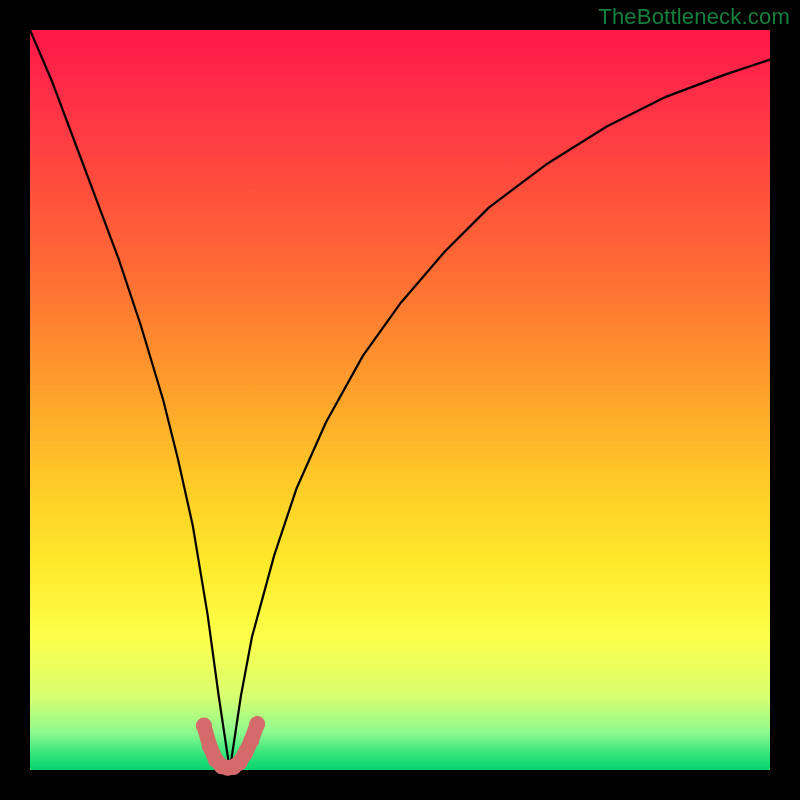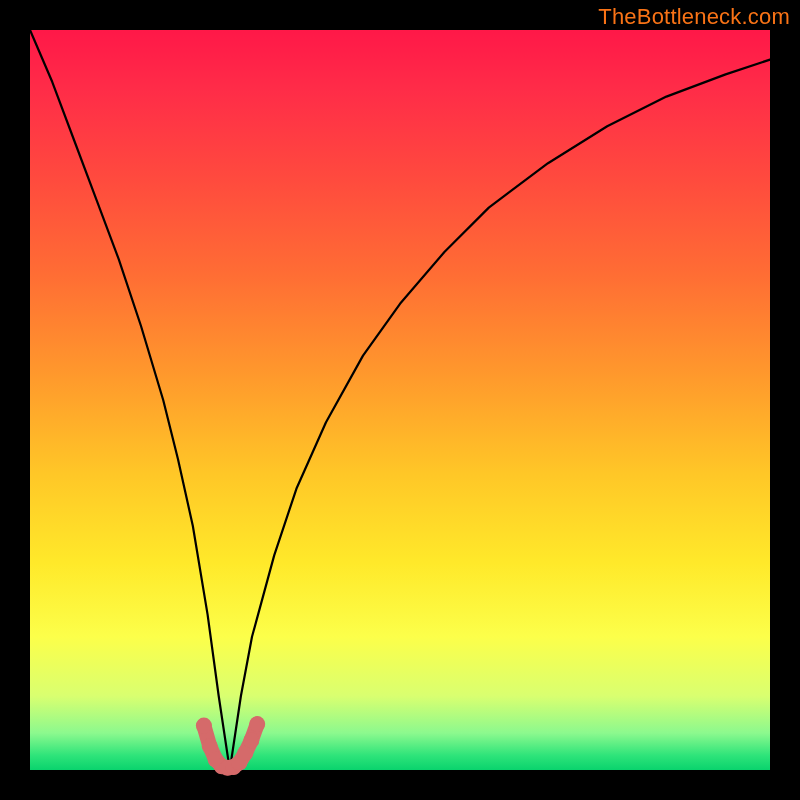--- a/index.html
+++ b/index.html
@@ -37,21 +37,21 @@
       #d9ff70 90%,
       #8cf98e 95%,
       #2fe47a 98%,
       #0ad36d 100%
     );
   }
   .watermark {
     position: absolute;
     top: 4px;
     right: 10px;
-    color: #f97316;
+    color: #15803d;
     font-size: 22px;
     letter-spacing: 0.2px;
     user-select: none;
   }
   svg.curve-layer {
     position: absolute;
     left: 0;
     top: 0;
     width: 740px;
     height: 740px;

